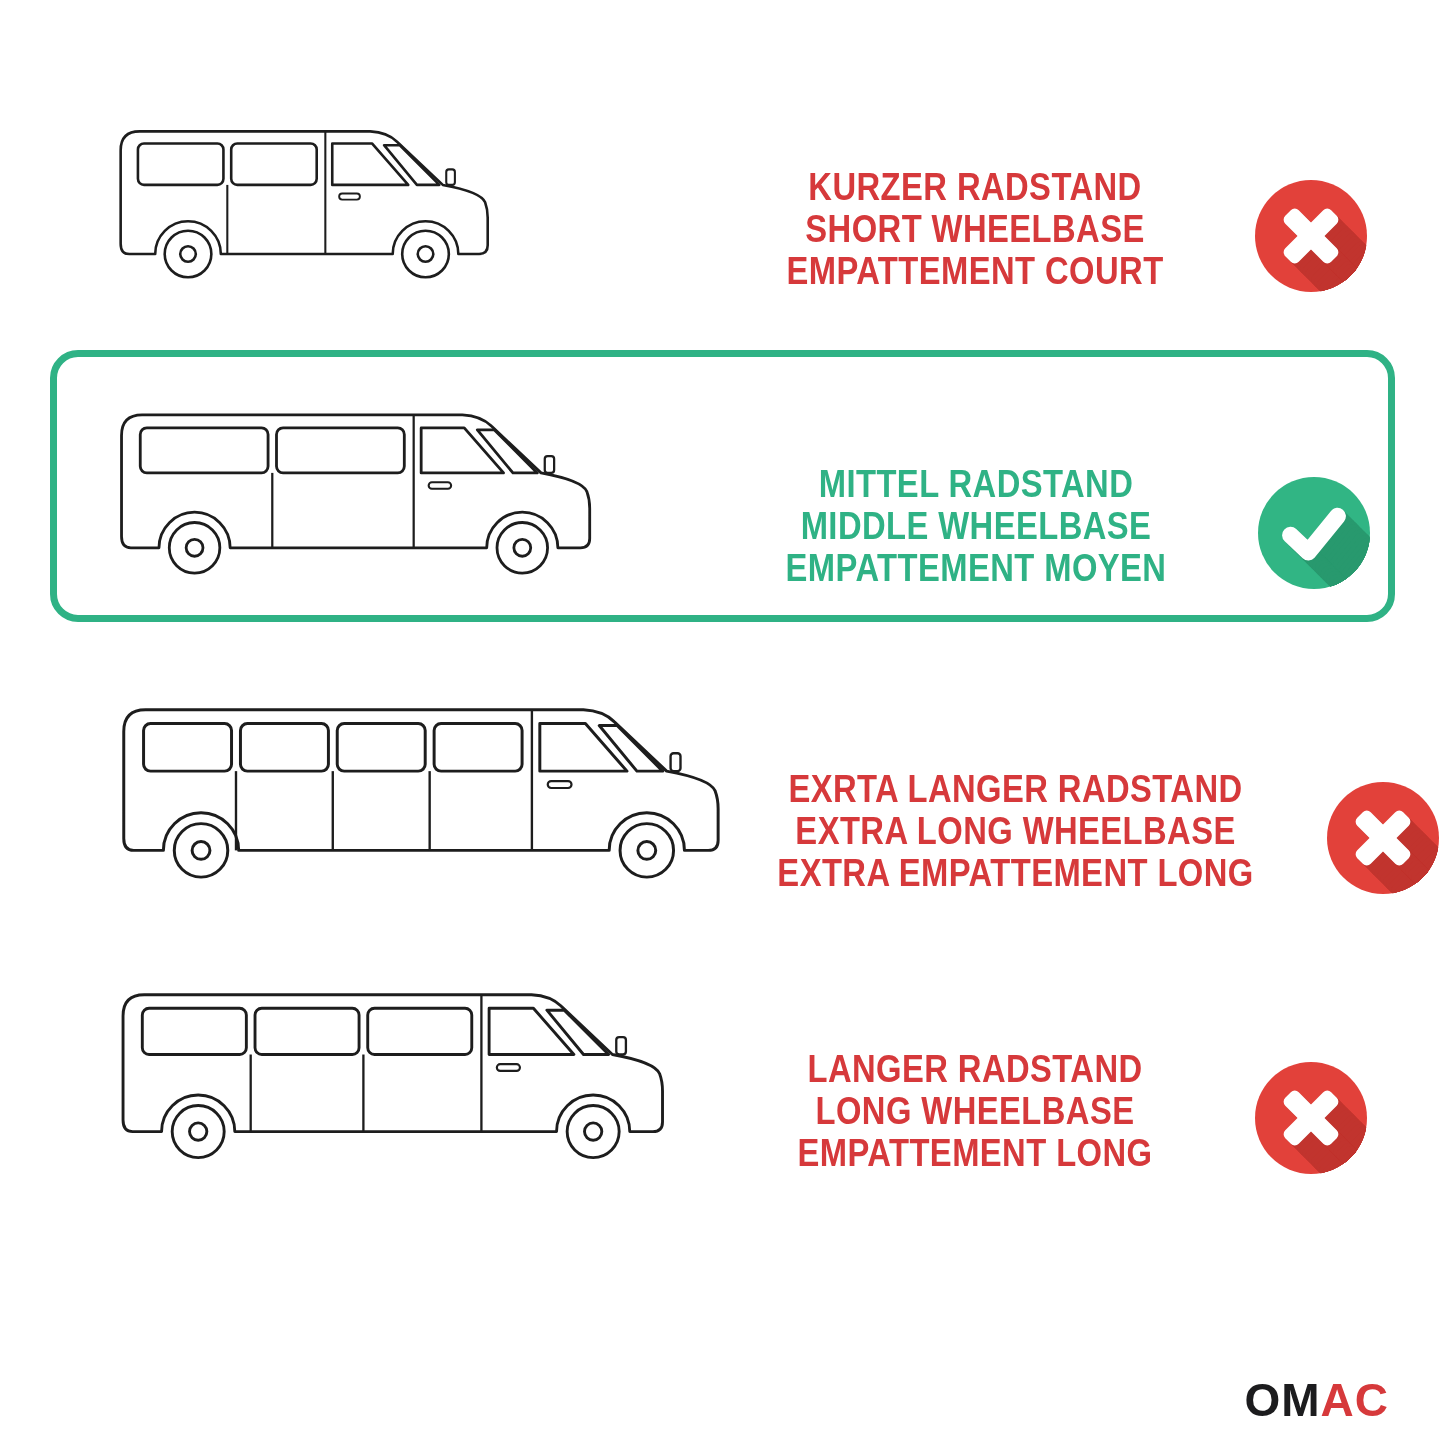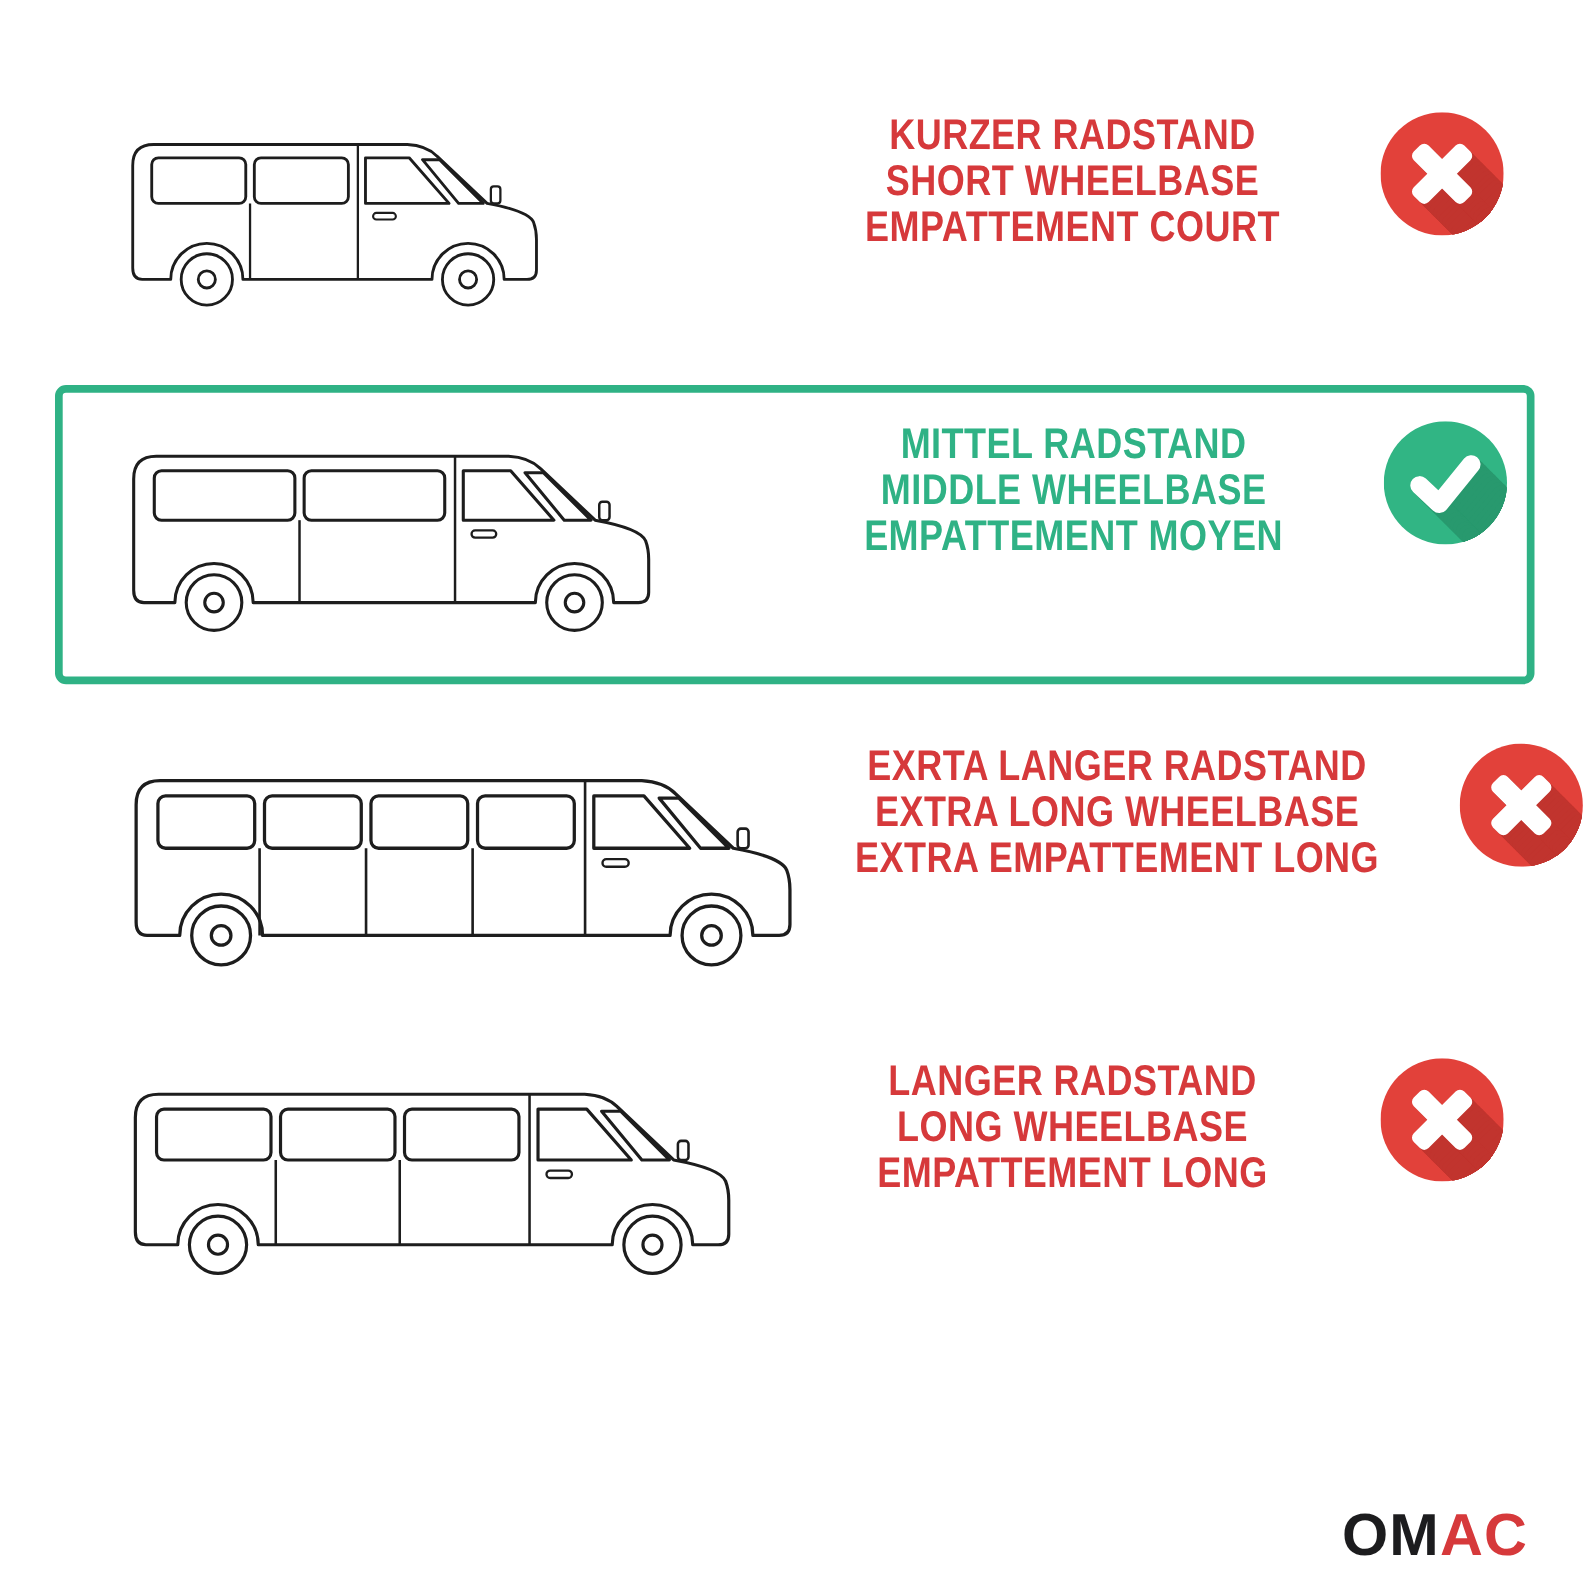--- a/index.html
+++ b/index.html
@@ -3,44 +3,44 @@
 <meta charset="utf-8">
 <style>
   html,body{margin:0;padding:0;}
   body{
     width:1445px;height:1445px;position:relative;overflow:hidden;
     background:#ffffff;
     font-family:"Liberation Sans", sans-serif;
   }
   .rows{display:flex;flex-direction:column;padding-top:92px;}
   .row{
-    display:flex;align-items:flex-start;
+    display:flex;align-items:flex-end;
     margin:0 60px 48px 60px;
     padding:10px 18px 10px 38px;
   }
   .row--selected{
     border:7px solid var(--green);
-    border-radius:10px;
+    border-radius:28px;
     margin:0 50px 44px 50px;
     padding:26px 18px 26px 40px;
   }
   .van-wrap{flex:0 0 625px;display:flex;align-items:center;justify-content:flex-start;}
   .van-wrap svg{display:block;}
   .labels{flex:1 1 auto;text-align:center;}
   .labels-inner{
     transform:scaleX(.84);transform-origin:50% 50%;
     font-weight:800;font-size:39px;line-height:1.08;letter-spacing:.5px;
     white-space:nowrap;
   }
   .labels--red .labels-inner{color:var(--red);}
   .labels--green .labels-inner{color:var(--green);}
   .badge{flex:0 0 112px;height:112px;margin-left:28px;}
   .logo{
     position:absolute;right:56px;bottom:18px;
-    font-weight:800;font-size:54px;letter-spacing:1px;
+    font-weight:800;font-size:46px;letter-spacing:1px;
     font-family:"Liberation Sans", sans-serif;
   }
   .logo .dark{color:#1c1c1e;}
   .logo .red{color:var(--red);}
 </style>
 </head>
 <body>
 
 <div class="rows">
 

